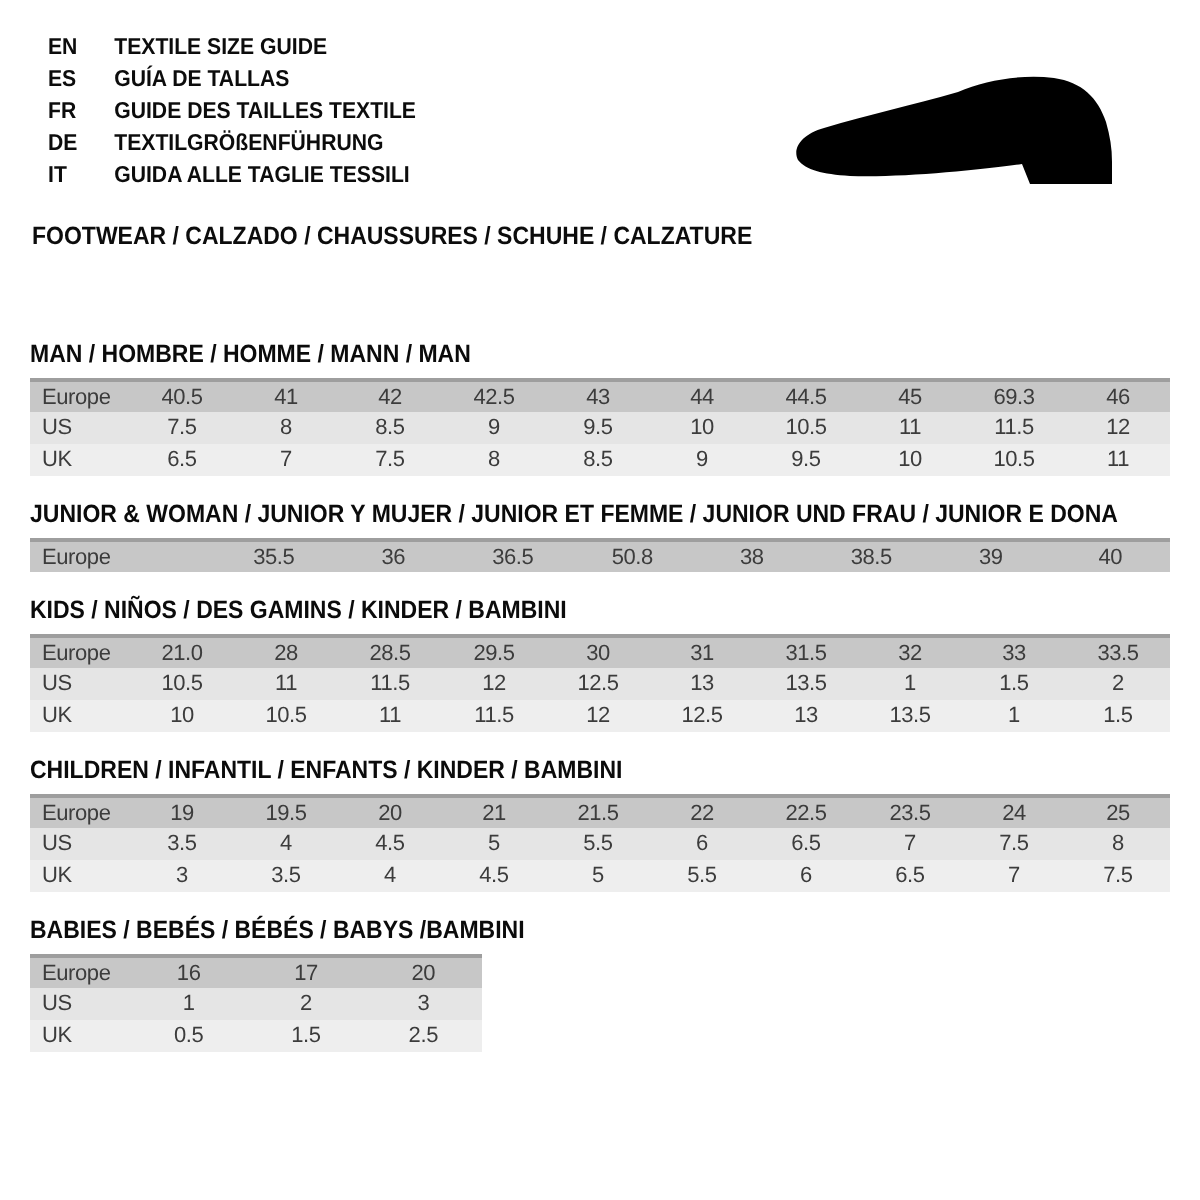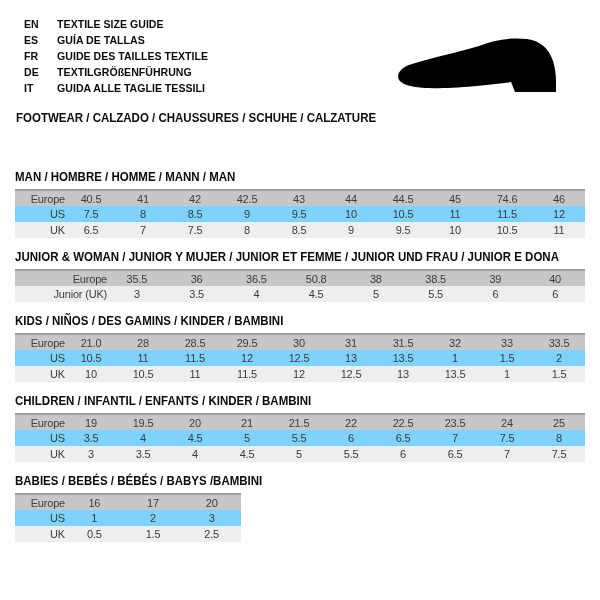--- a/index.html
+++ b/index.html
@@ -29,26 +29,26 @@
   .size-title{margin:0 0 5px 0;font-size:12.5px;line-height:14px;font-weight:700;color:#0b0b0b;}
   table.size-table{
     border-collapse:collapse;table-layout:fixed;width:100%;
     margin:0 0 12px 0;border-top:2px solid #9e9e9e;
   }
   table.size-table tr{height:16px;}
   table.size-table th,table.size-table td{
     font-weight:400;font-size:11px;color:#3c3c3c;padding:0;vertical-align:middle;
     letter-spacing:-0.2px;
   }
-  table.size-table th{text-align:right;padding-left:6px;width:44px;font-weight:400;
+  table.size-table th{text-align:left;padding-left:6px;width:44px;font-weight:400;
     overflow:hidden;white-space:nowrap;}
   table.size-table td{text-align:center;}
   tr.hdr{background:#c7c7c7;}
   tr.light{background:#eeeeee;}
-  tr.plain{background:#7dd3fc;margin-top:41px;}
+  tr.plain{background:#e5e5e5;margin-top:41px;}
   table.t-junior th{width:86px;}
   table.t-babies{width:226px;}
 </style>
 </head>
 <body>
 
 <div class="page">
 
   <div class="langs">
       <div class="lang-row cond">
@@ -101,21 +101,21 @@
             <tr class="hdr">
               <th class="row-label">Europe</th>
               <td class="size-cell">40.5</td>
               <td class="size-cell">41</td>
               <td class="size-cell">42</td>
               <td class="size-cell">42.5</td>
               <td class="size-cell">43</td>
               <td class="size-cell">44</td>
               <td class="size-cell">44.5</td>
               <td class="size-cell">45</td>
-              <td class="size-cell">74.6</td>
+              <td class="size-cell">69.3</td>
               <td class="size-cell">46</td>
             </tr>
             <tr class="plain">
               <th class="row-label">US</th>
               <td class="size-cell">7.5</td>
               <td class="size-cell">8</td>
               <td class="size-cell">8.5</td>
               <td class="size-cell">9</td>
               <td class="size-cell">9.5</td>
               <td class="size-cell">10</td>
@@ -147,31 +147,20 @@
             <tr class="hdr">
               <th class="row-label">Europe</th>
               <td class="size-cell">35.5</td>
               <td class="size-cell">36</td>
               <td class="size-cell">36.5</td>
               <td class="size-cell">50.8</td>
               <td class="size-cell">38</td>
               <td class="size-cell">38.5</td>
               <td class="size-cell">39</td>
               <td class="size-cell">40</td>
-            </tr>
-            <tr class="light">
-              <th class="row-label">Junior (UK)</th>
-              <td class="size-cell">3</td>
-              <td class="size-cell">3.5</td>
-              <td class="size-cell">4</td>
-              <td class="size-cell">4.5</td>
-              <td class="size-cell">5</td>
-              <td class="size-cell">5.5</td>
-              <td class="size-cell">6</td>
-              <td class="size-cell">6</td>
             </tr>
           </tbody>
         </table>
       </section>
       <section class="size-section">
         <h3 class="size-title cond">KIDS / NIÑOS / DES GAMINS / KINDER / BAMBINI</h3>
         <table class="size-table t-kids">
           <tbody>
             <tr class="hdr">
               <th class="row-label">Europe</th>

